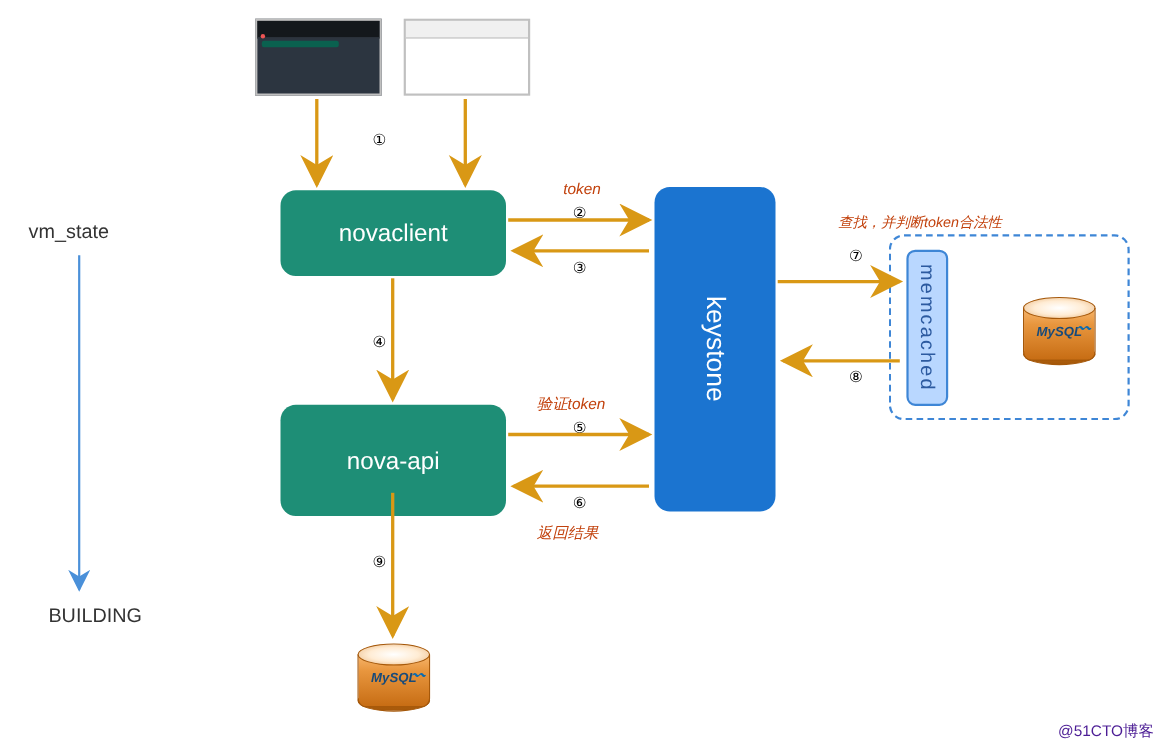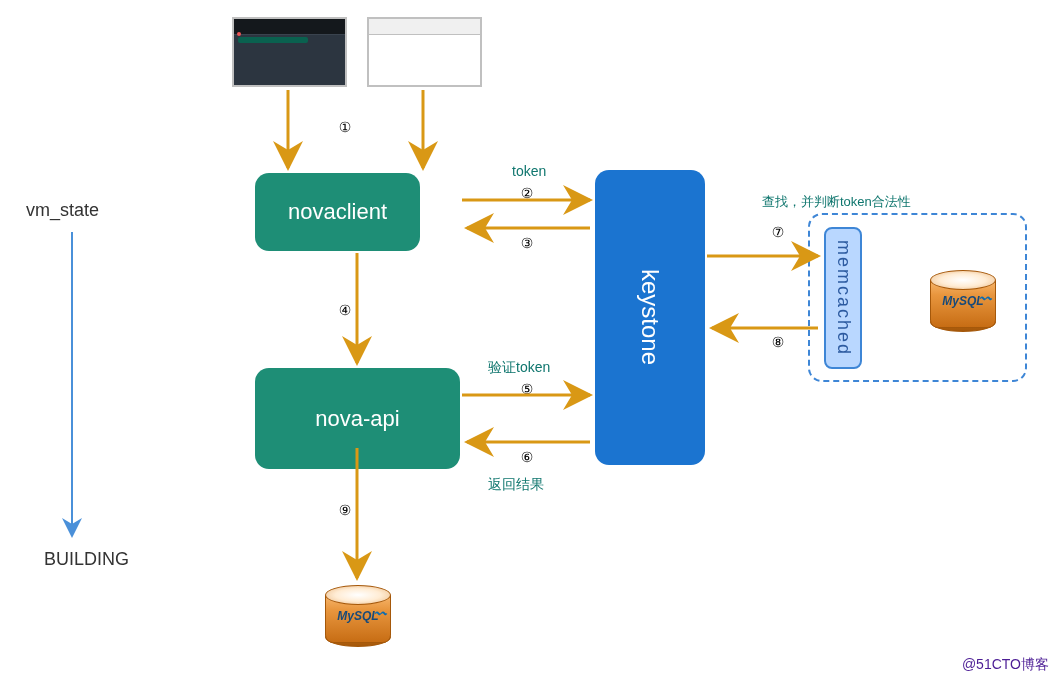--- a/index.html
+++ b/index.html
@@ -90,21 +90,21 @@
   }
   .cylinder .label {
     position:absolute; left:0; right:0; top:24px; text-align:center;
     font-size:12px; color:#174a7a; font-style:italic; font-weight:bold;
   }
   .cylinder .dolphin {
     position:absolute; right:4px; top:18px; font-size:12px; color:#0b6bb0;
   }
 
   
-  .lbl { position:absolute; font-size:14px; color:#0f766e; }
+  .lbl { position:absolute; font-size:14px; color:#c2410c;font-style:italic; }
   .circ {
     position:absolute;
     width: 20px; height:20px;
     font-size:14px; color:#000; text-align:center;
     line-height:20px;
   }
 
   .watermark {
     position:absolute; right:12px; bottom:6px;
     color:#4c1d95; font-size:14px;
@@ -123,21 +123,21 @@
   <div class="thumb dark" style="left:232px; top:17px;">
     <div class="topbar">
         <div class="dots"><span></span></div>
       </div>
     <div class="linebar"></div>
   </div>
   <div class="thumb" style="left:367px; top:17px;">
     <div class="topbar"></div>
   </div>
 
-  <div class="box green" style="left:255px; top:173px; width:165px; height:78px;">
+  <div class="box green" style="left:255px; top:173px; width:205px; height:78px;">
     <span>novaclient</span>
   </div>
   <div class="box green" style="left:255px; top:368px; width:205px; height:101px;">
     <span>nova-api</span>
   </div>
 
   <div class="box blue bluevert" style="left:595px; top:170px; width:110px; height:295px;">
     <span>keystone</span>
   </div>
 

